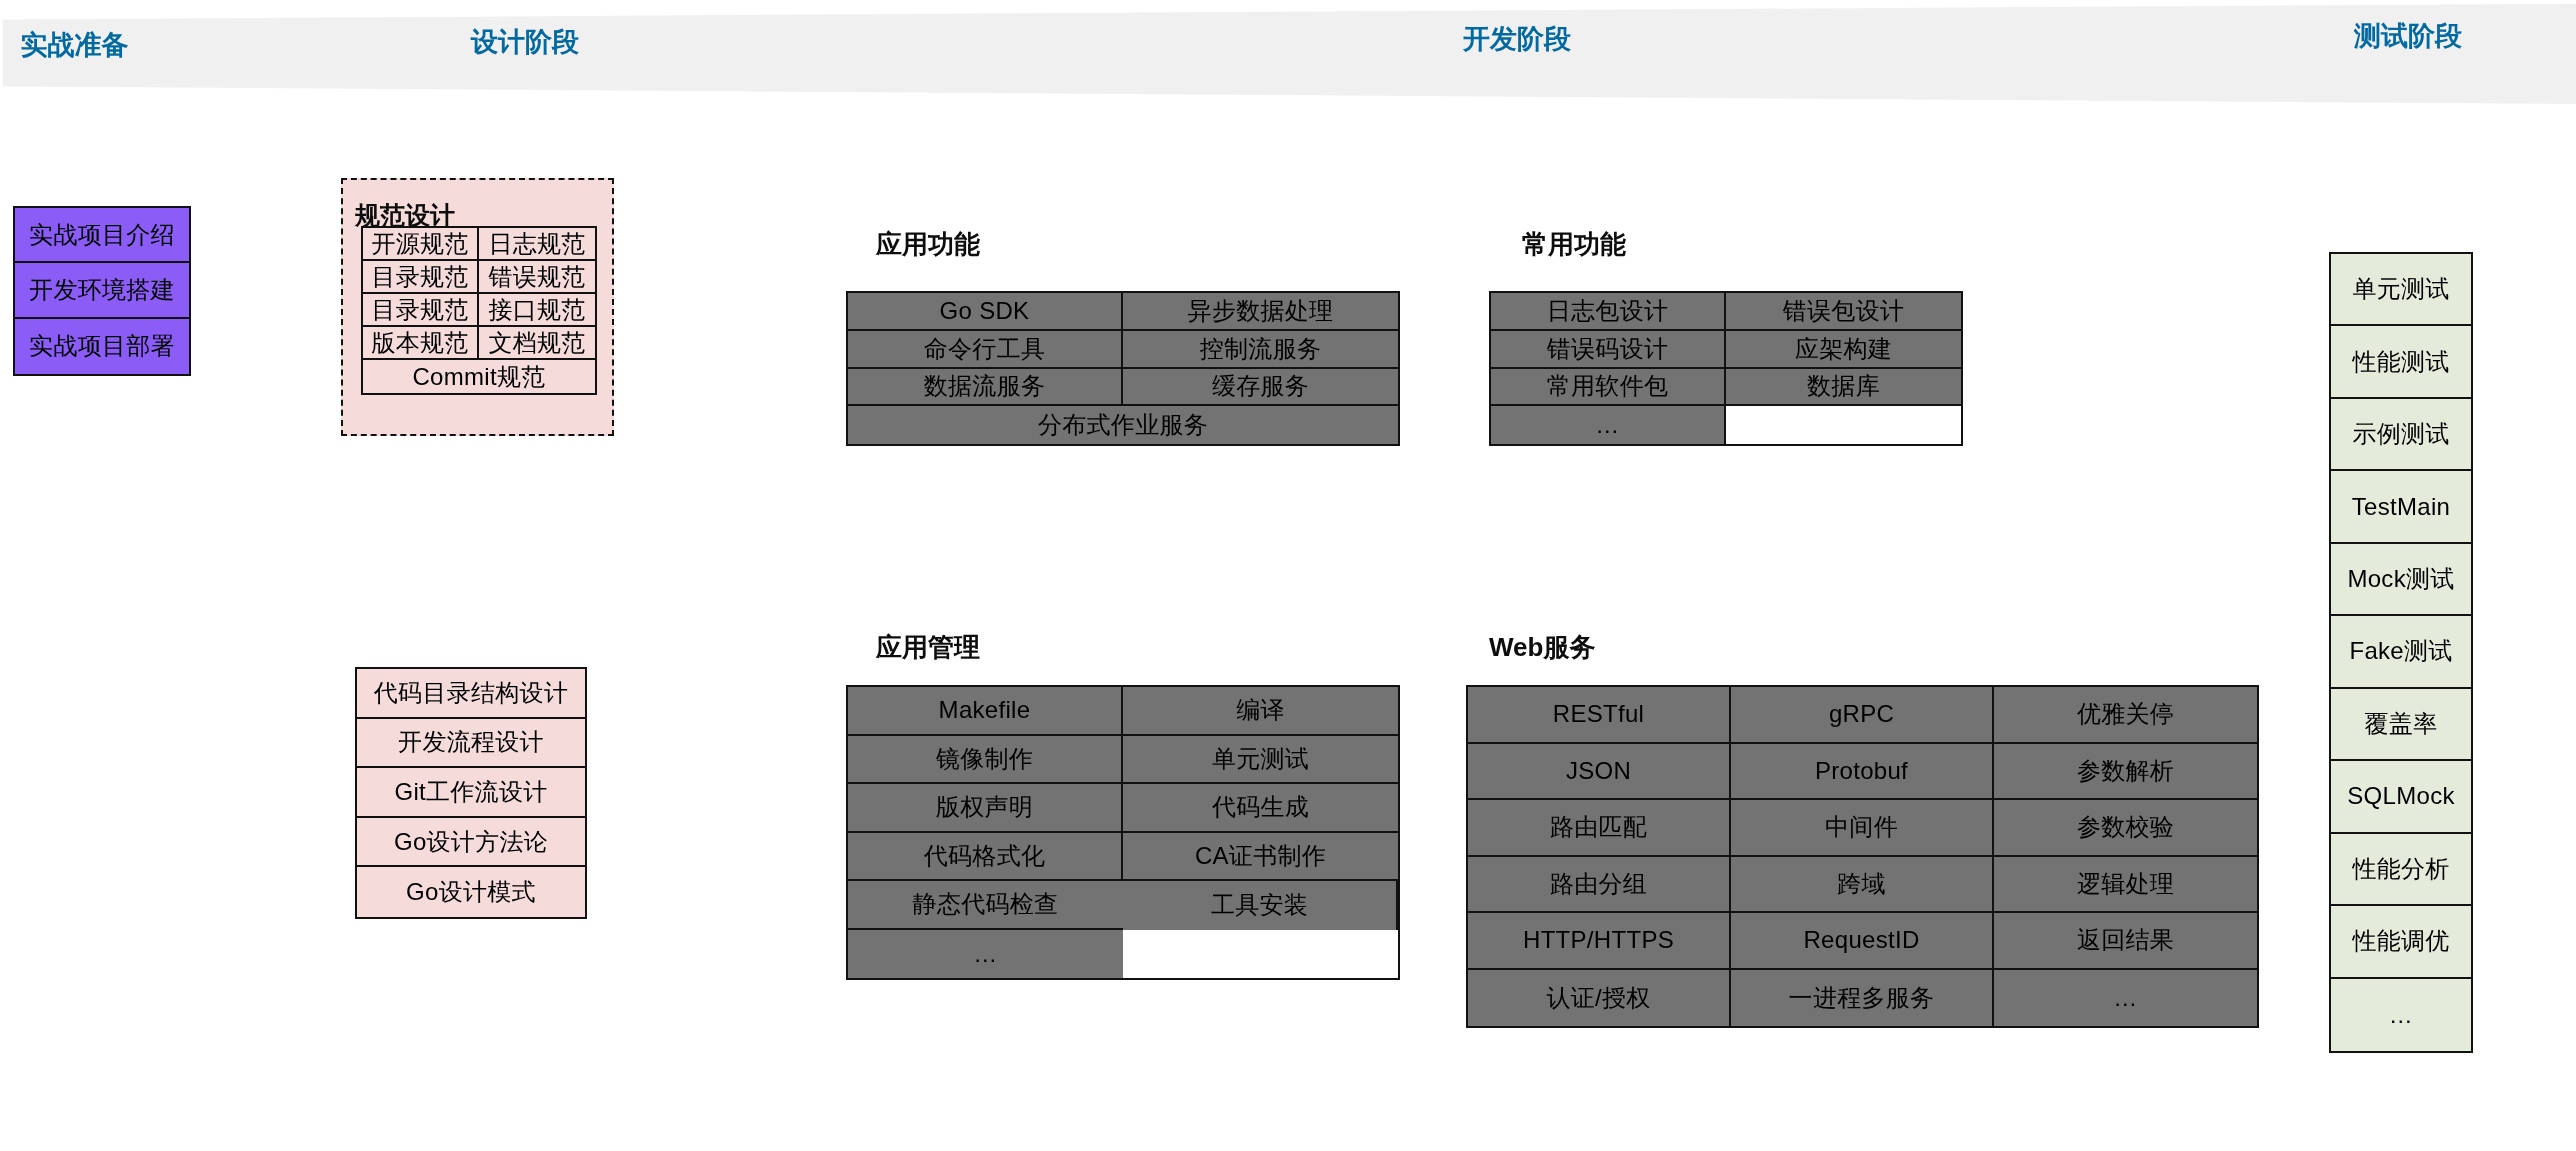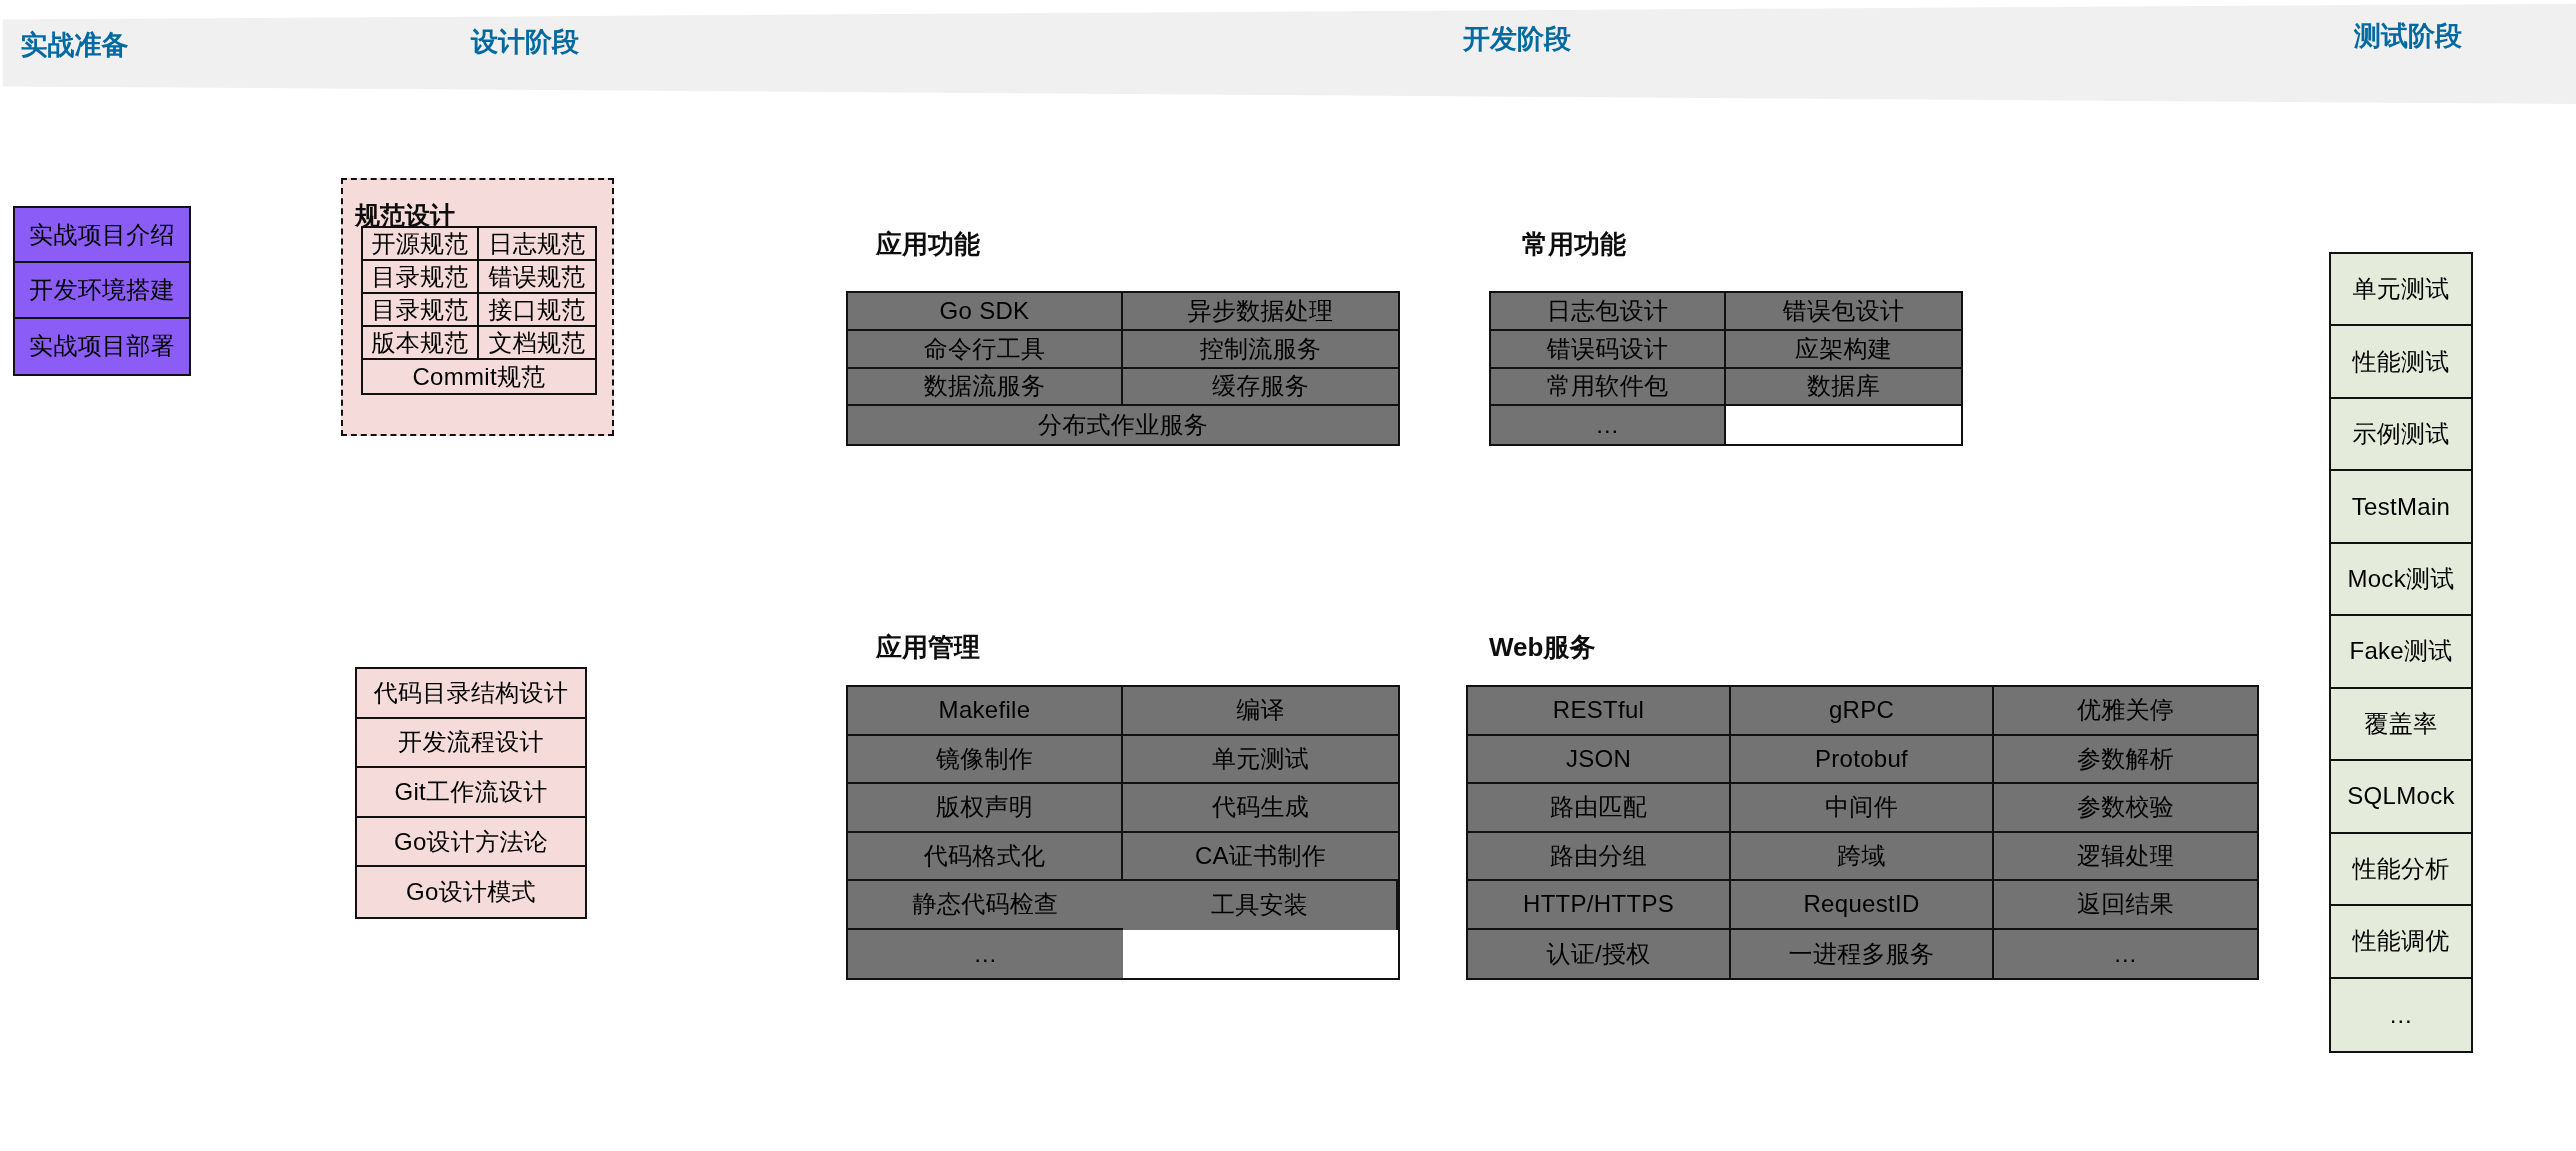--- a/index.html
+++ b/index.html
@@ -135,21 +135,21 @@
     <div class="cell">错误码设计</div>
     <div class="cell last-col">应架构建</div>
     <div class="cell">常用软件包</div>
     <div class="cell last-col">数据库</div>
     <div class="cell last-row" style="border-right:2.6px solid #111;">…</div>
     <div class="cell last-col last-row blank" style="background:#ffffff;border-bottom:none;"></div>
   </div>
 </div>
 
 <div class="section-title" style="left:1489px;top:630px;">Web服务</div>
-<div class="block orange" style="left:1466px;top:685px;width:793px;height:295px;">
+<div class="block orange" style="left:1466px;top:685px;width:793px;height:343px;">
   <div class="grid" style="grid-template-columns:1fr 1fr 1fr;grid-template-rows:repeat(6,1fr);">
     <div class="cell">RESTful</div>
     <div class="cell">gRPC</div>
     <div class="cell last-col">优雅关停</div>
     <div class="cell">JSON</div>
     <div class="cell">Protobuf</div>
     <div class="cell last-col">参数解析</div>
     <div class="cell">路由匹配</div>
     <div class="cell">中间件</div>
     <div class="cell last-col">参数校验</div>

